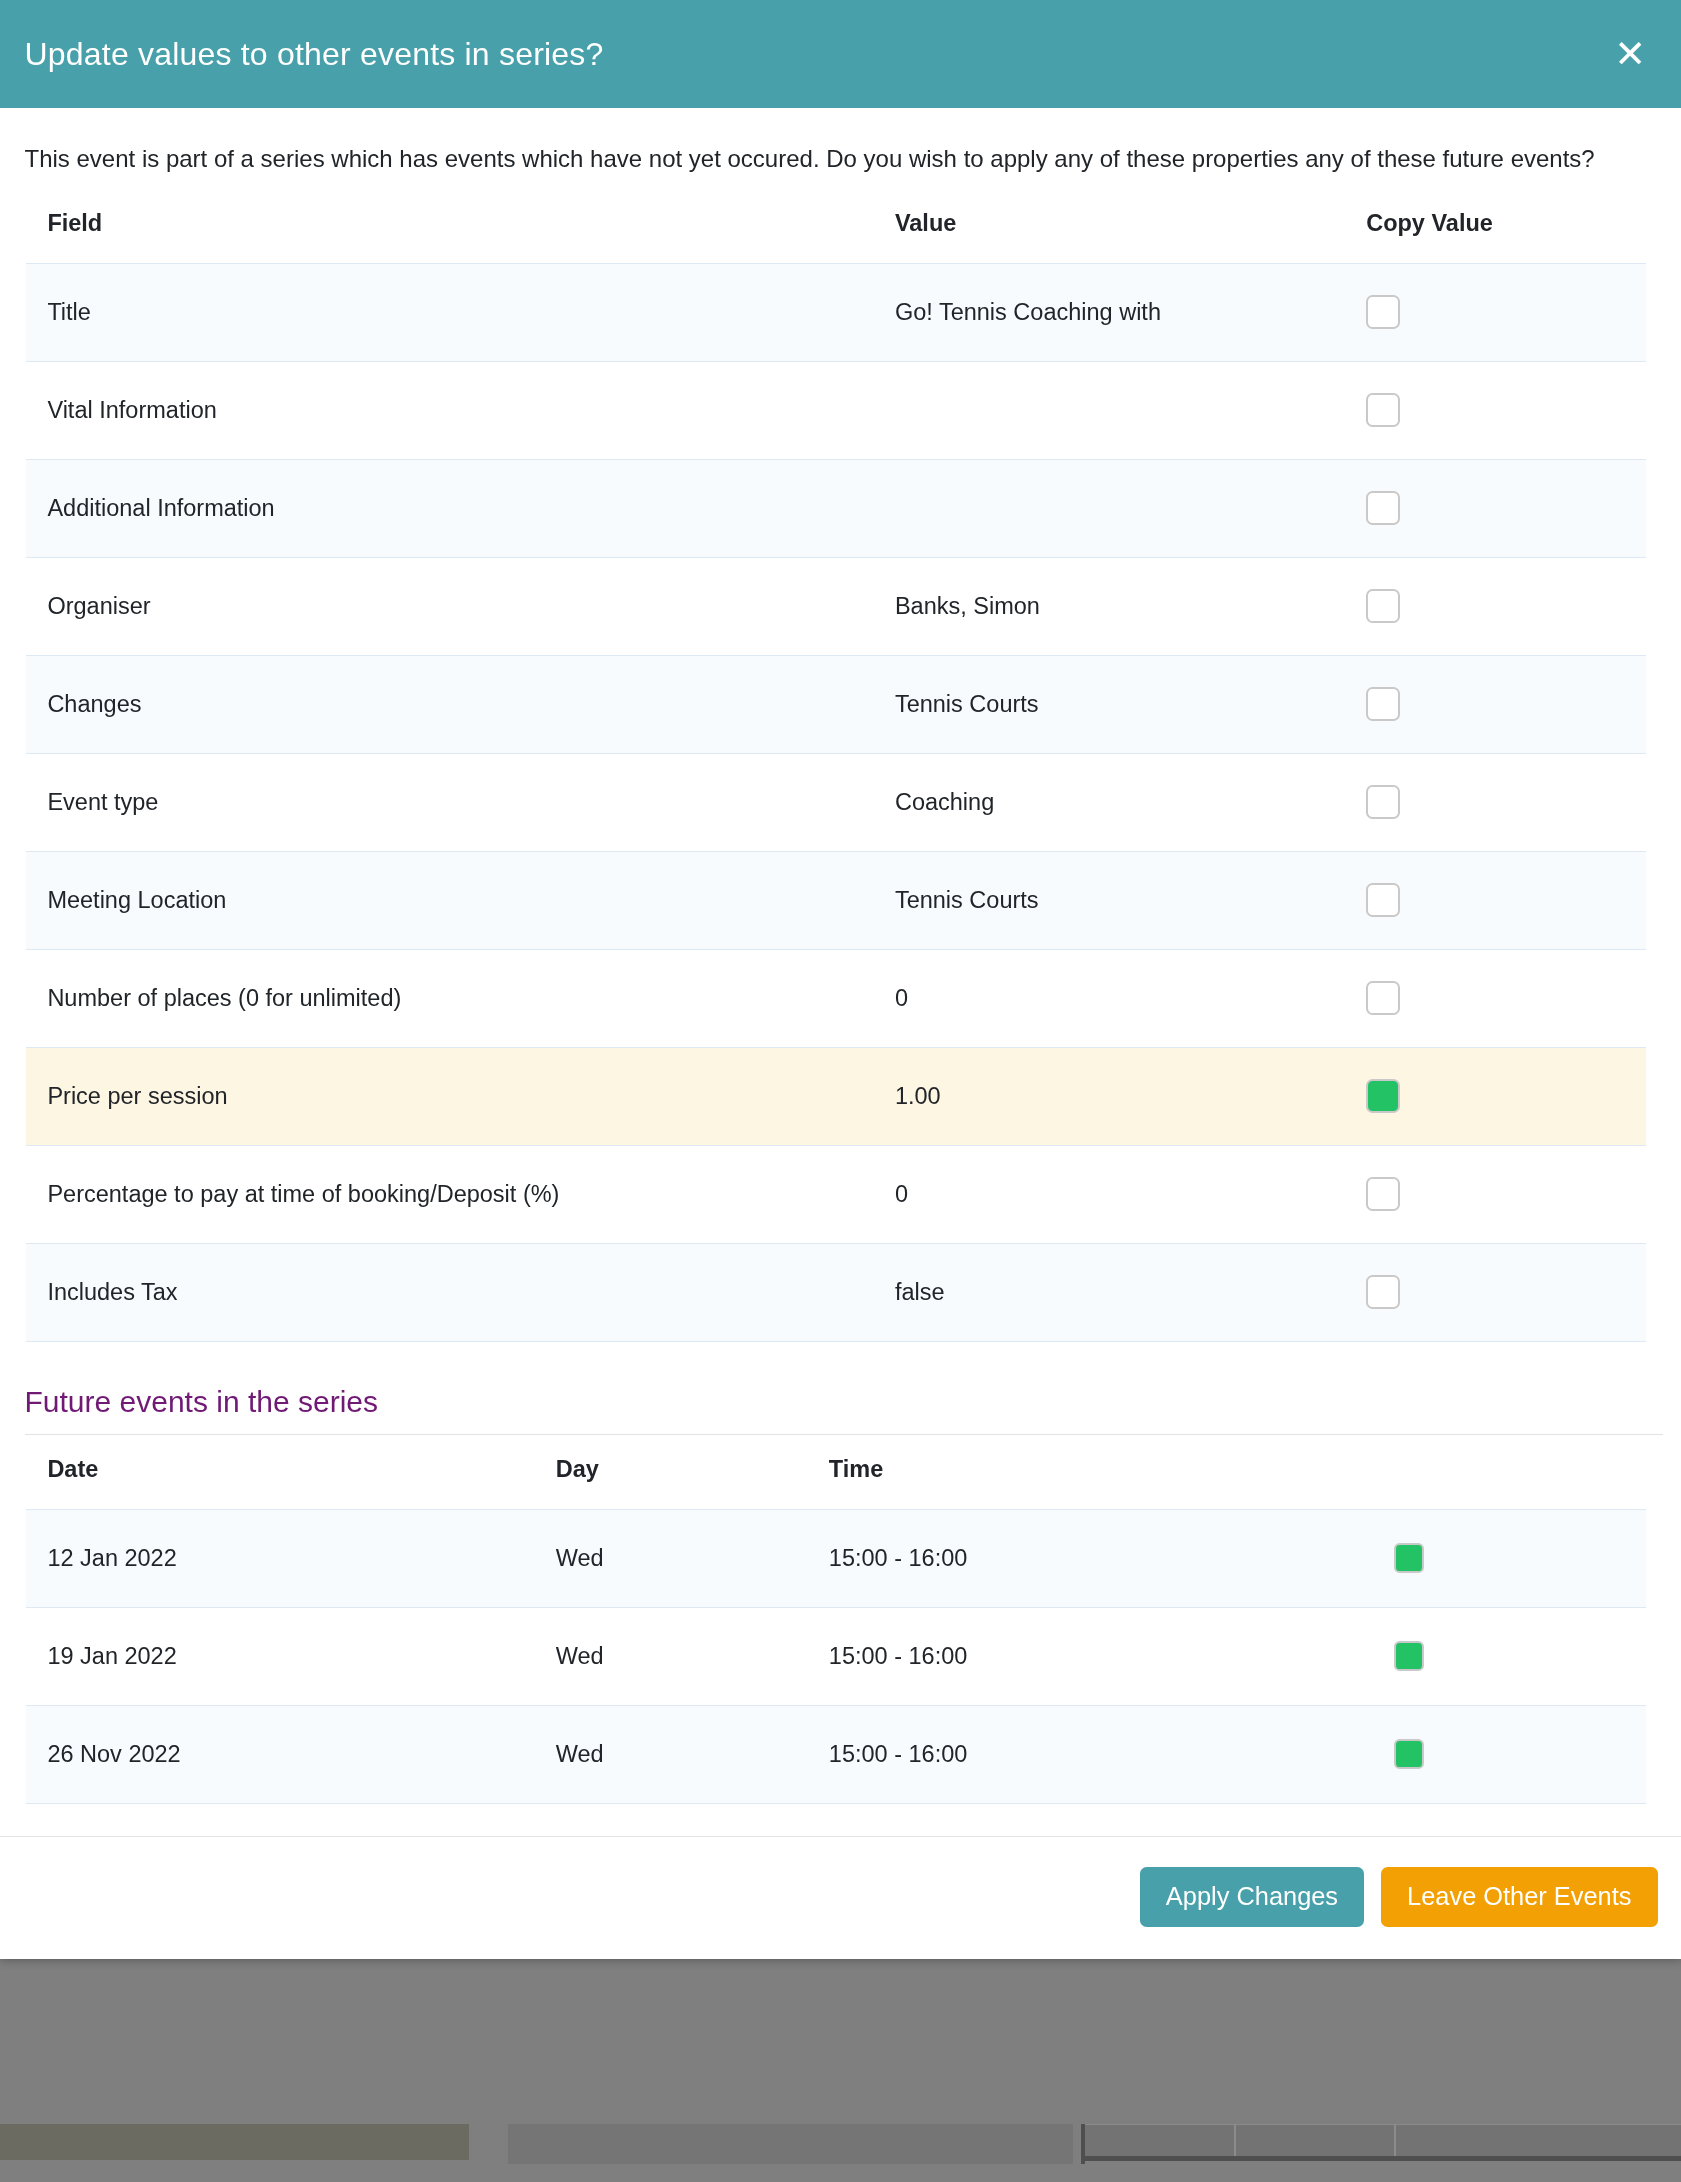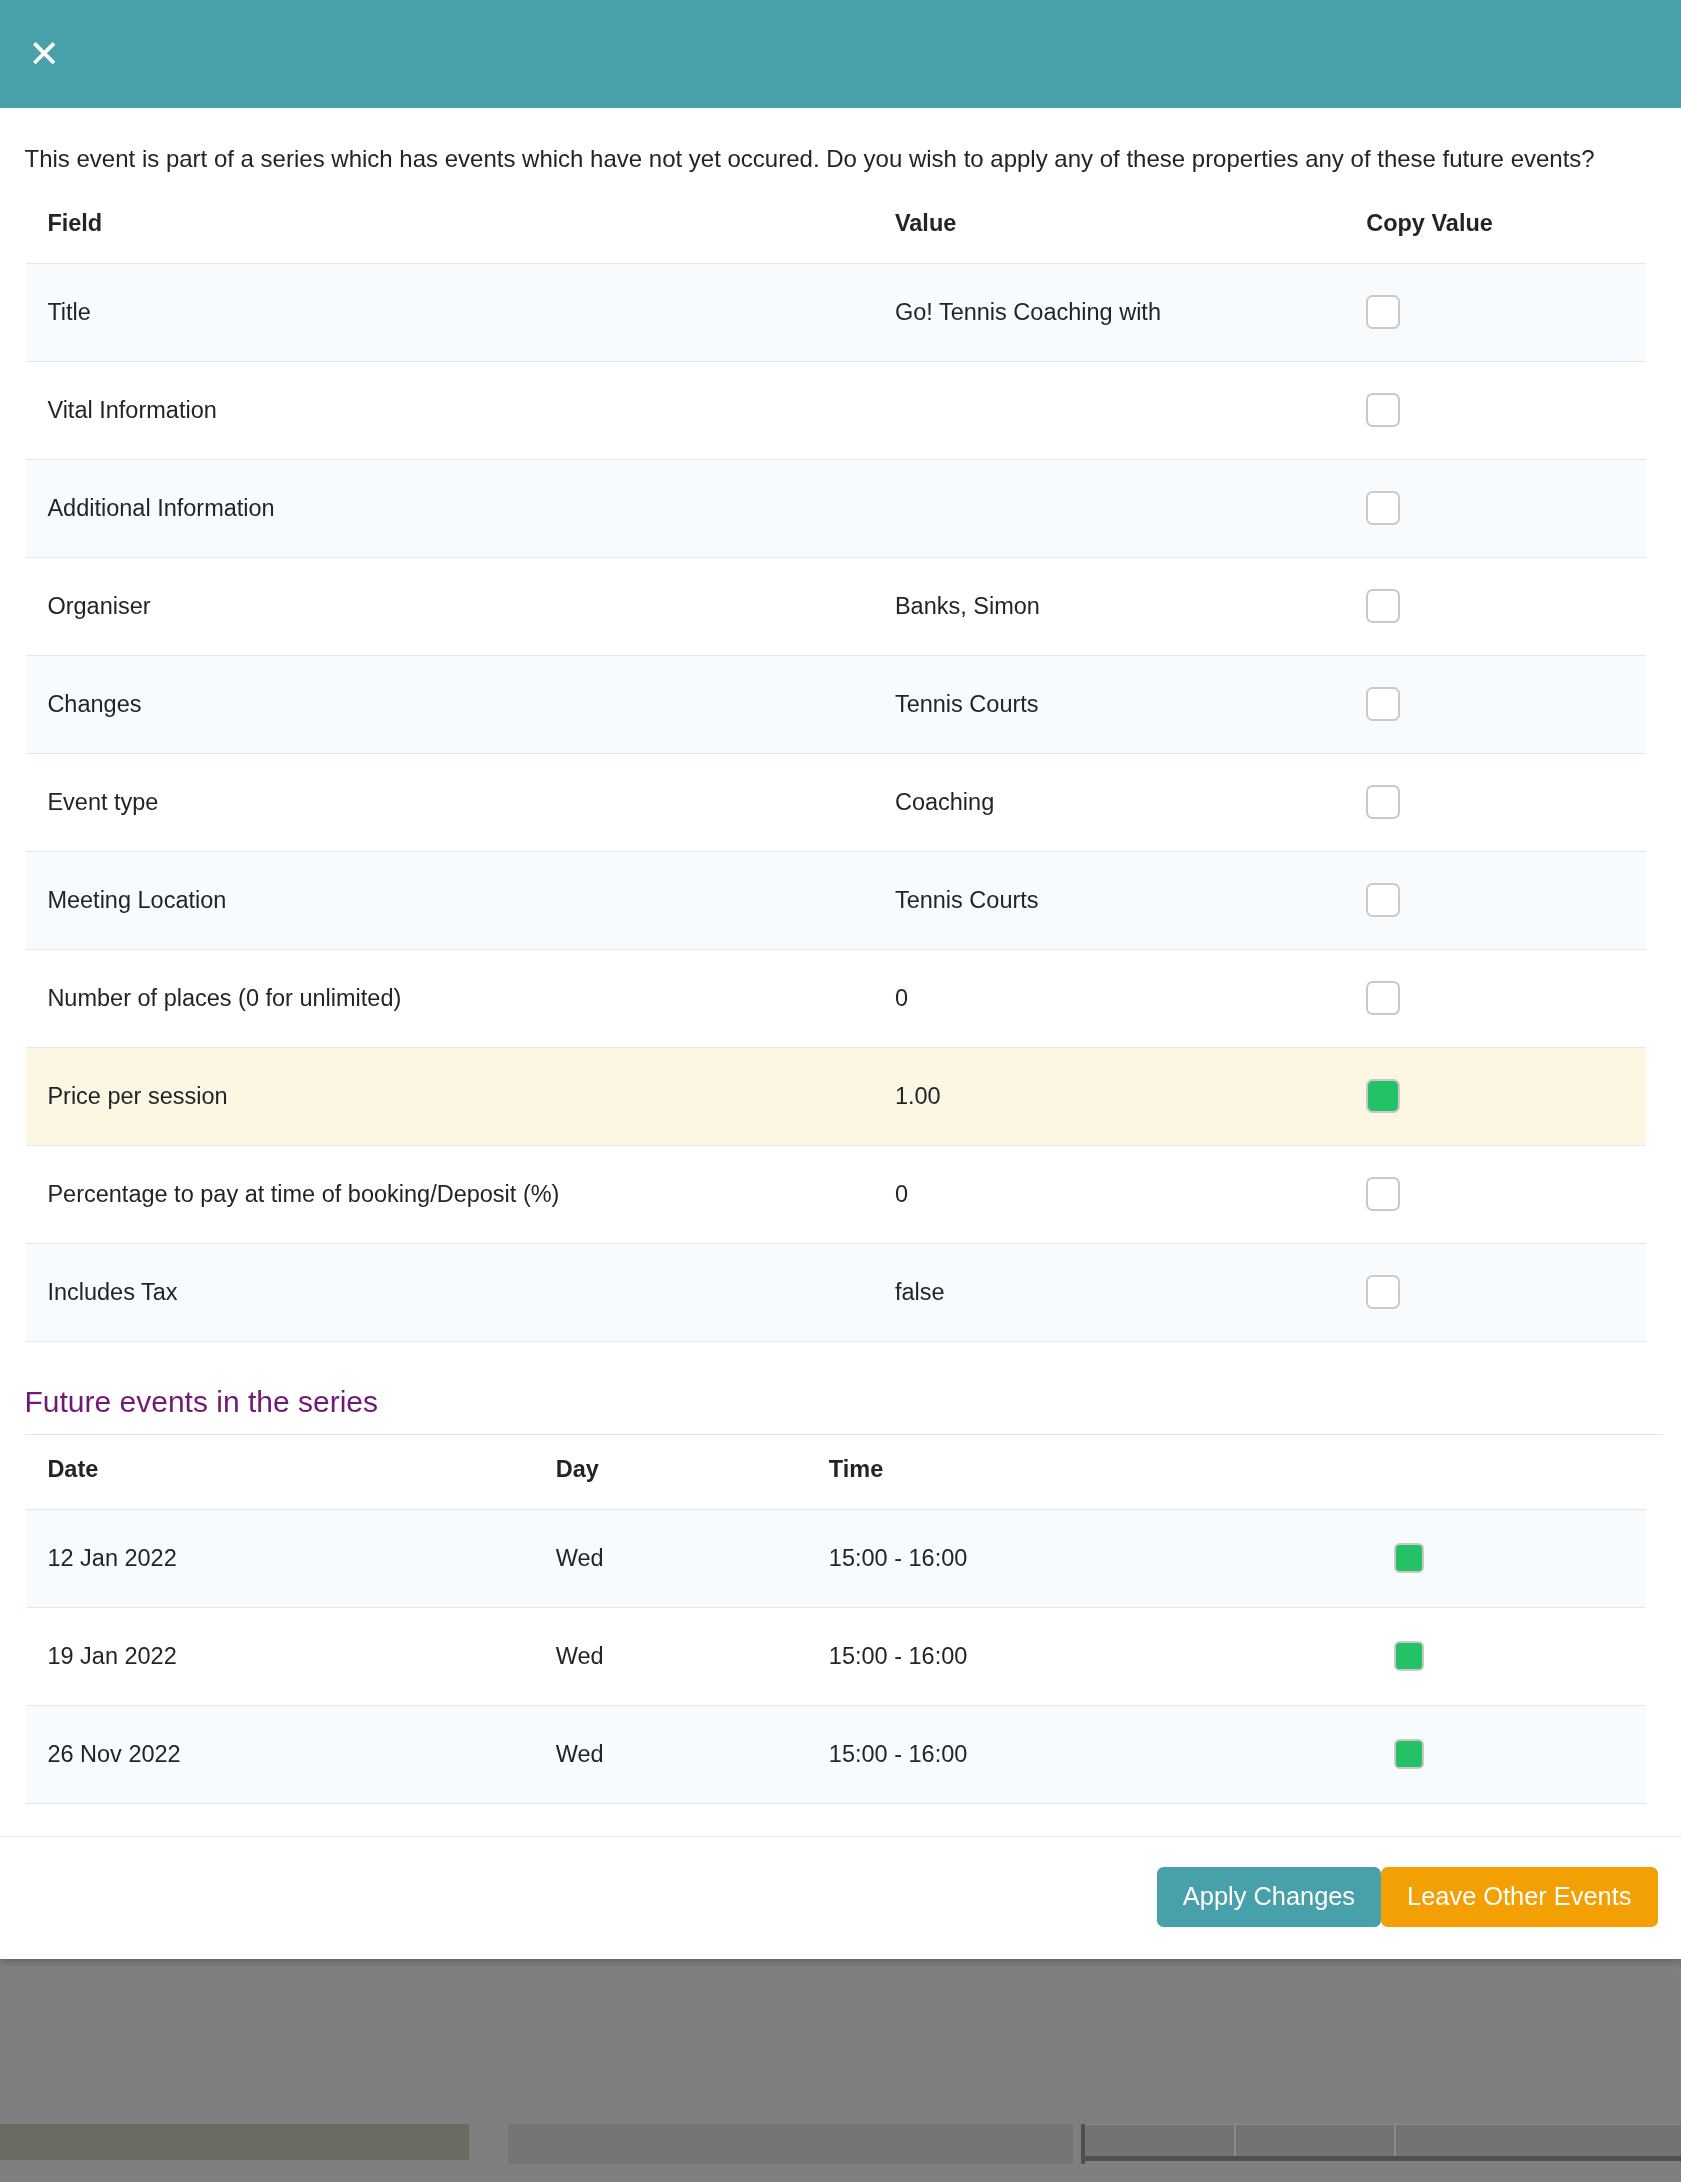--- a/index.html
+++ b/index.html
@@ -159,20 +159,21 @@
     width: 1638px;
   }
 
   
   .modal-footer {
     margin-top: 32px;
     border-top: 1.9px solid #e4e4e4;
     padding: 30px 24.5px 32px 24.5px;
     display: flex;
     justify-content: flex-end;
+    gap: 17px;
     background: #fff;
   }
   .btn {
     border: none;
     border-radius: 6.6px;
     color: #ffffff;
     font-size: 25.4px;
     font-family: "Liberation Sans", sans-serif;
     padding: 16px 26px;
     cursor: pointer;
@@ -192,20 +193,21 @@
     <div class="bd-block bd-right"></div>
     <div class="bd-block bd-sep1"></div>
     <div class="bd-block bd-sep2"></div>
     <div class="bd-block bd-vrule"></div>
     <div class="bd-block bd-rule"></div>
   </div>
 
   <div class="modal">
 
     <div class="modal-header">
+      <div class="modal-title">Update values to other events in series?</div>
       <button class="close-btn">✕</button>
     </div>
 
     <div class="modal-body">
 
       <p class="intro">This event is part of a series which has events which have not yet occured. Do you wish to apply any of these properties any of these future events?</p>
 
       <table class="grid">
         <colgroup>
           <col class="col-field">

